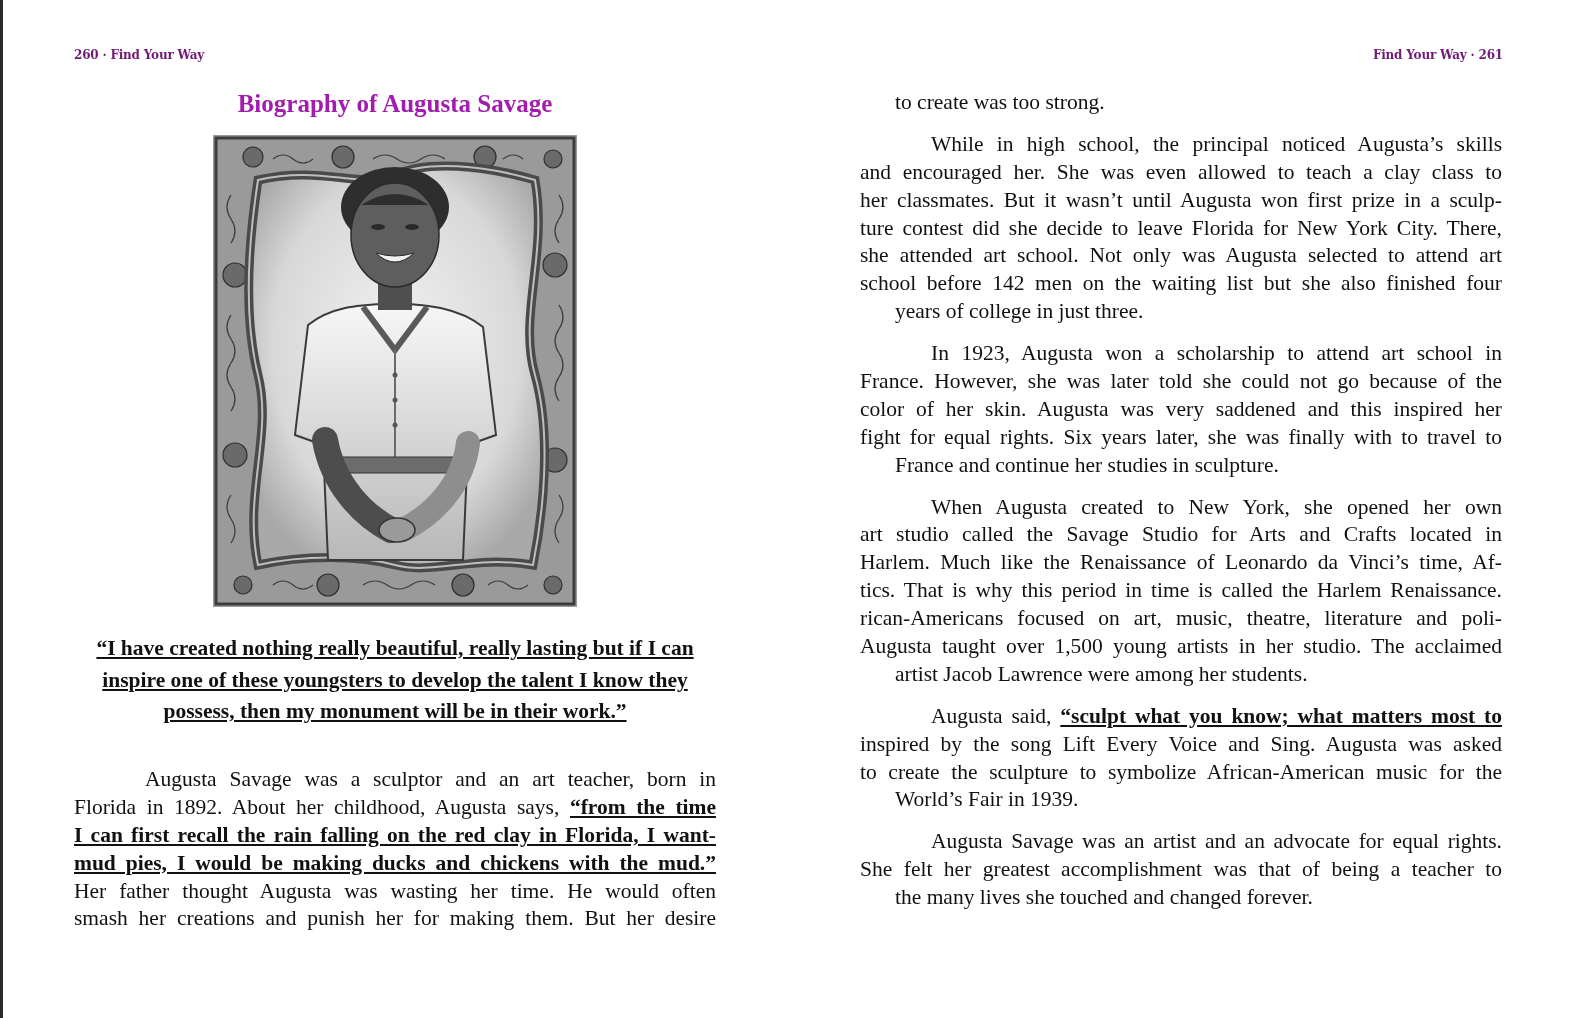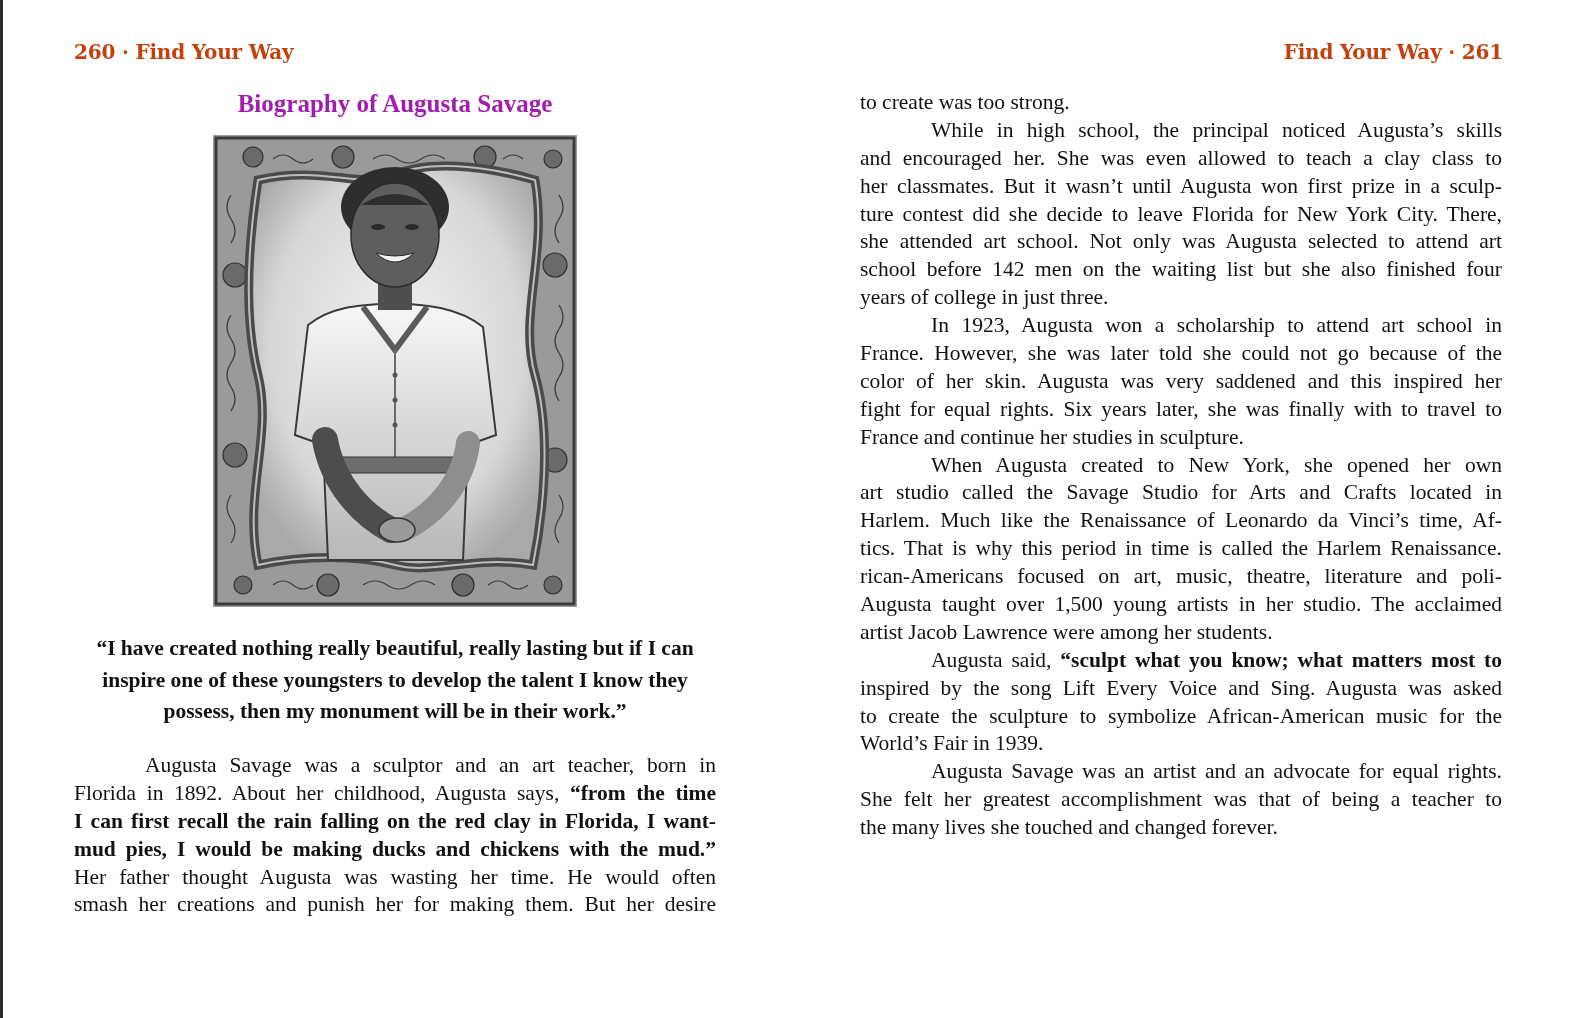--- a/index.html
+++ b/index.html
@@ -2,46 +2,46 @@
 <html><head>
 <meta charset="utf-8">
 <style>
   html, body { margin: 0; padding: 0; }
   body {
     width: 1596px; height: 1018px; overflow: hidden; position: relative;
     background: #ffffff; font-family: "Liberation Serif", "DejaVu Serif", serif; color: #111;
   }
   .left-edge { position: absolute; left: 0; top: 0; width: 3px; height: 1018px; background: #2a2a2a; }
   .running-head {
-    position: absolute; top: 40px; font-family: "DejaVu Serif", serif; font-weight: bold;
-    font-size: 20px; color: #c2410c; letter-spacing: -0.2px; white-space: nowrap;
+    position: absolute; top: 48px; font-family: "DejaVu Serif", serif; font-weight: bold;
+    font-size: 12px; color: #701a75; letter-spacing: -0.2px; white-space: nowrap;
   }
   .rh-left { left: 74px; }
   .rh-right { right: 93px; }
   .title {
     position: absolute; left: 74px; width: 642px; top: 90px; text-align: center;
     font-weight: bold; font-size: 25px; color: #a21caf;
   }
   .portrait {
     position: absolute; left: 213px; top: 135px; width: 364px; height: 472px;
     background: #8a8a8a; overflow: hidden;
   }
   .portrait svg { display: block; }
   .pull-quote {
     position: absolute; left: 74px; width: 642px; top: 633px; text-align: center;
-    font-weight: bold; font-size: 21.5px; line-height: 31.5px; color: #111;
+    font-weight: bold; font-size: 21.5px; line-height: 31.5px; color: #111; text-decoration: underline;
   }
   .col { position: absolute; font-size: 21.5px; line-height: 27.9px; color: #111; }
   .col-left { left: 74px; width: 642px; top: 752px; }
   .col-right { left: 860px; width: 642px; top: 89px; }
   .ln { display: block; text-align: justify; text-align-last: justify; white-space: nowrap; height: 27.9px; overflow: visible; }
-  .ln.last { text-align-last: left; }
-  .ln.indent { padding-left: 71px; }
+  .ln.last { text-align-last: left; margin-left: 35px; }
+  .ln.indent { padding-left: 71px; margin-top: 14px; }
   .ln > span { white-space: normal; }
-  b { font-weight: bold; }
+  b { font-weight: bold; text-decoration: underline; }
 </style>
 </head>
 <body>
 
 <div class="left-edge"></div>
 
 <div>
   <div class="running-head rh-left">260 · Find Your Way</div>
   <div class="title">Biography of Augusta Savage</div>
 

